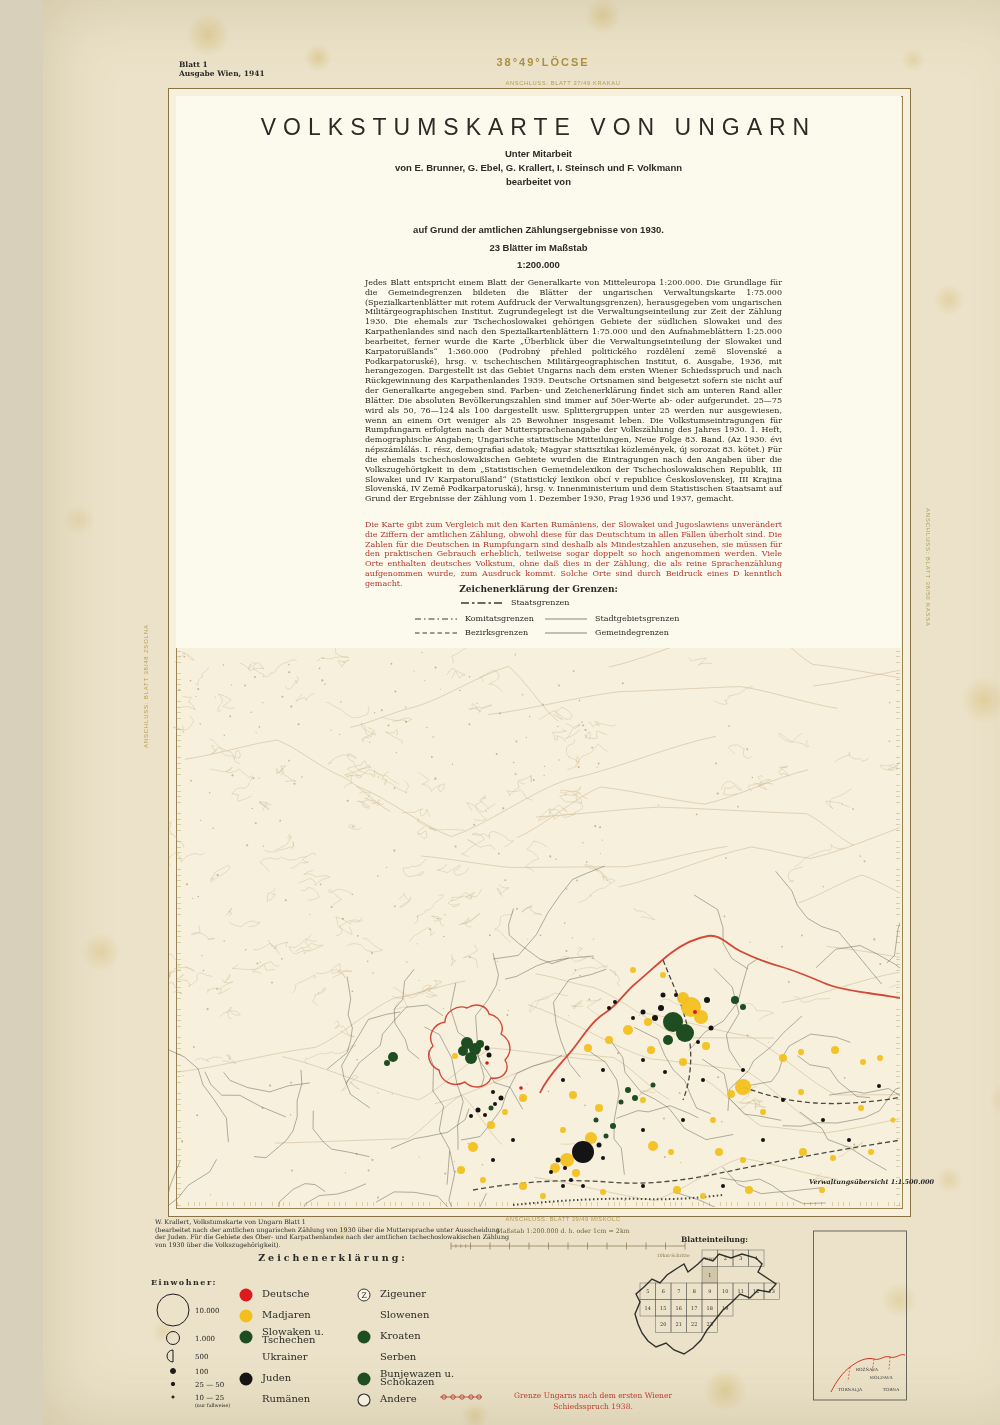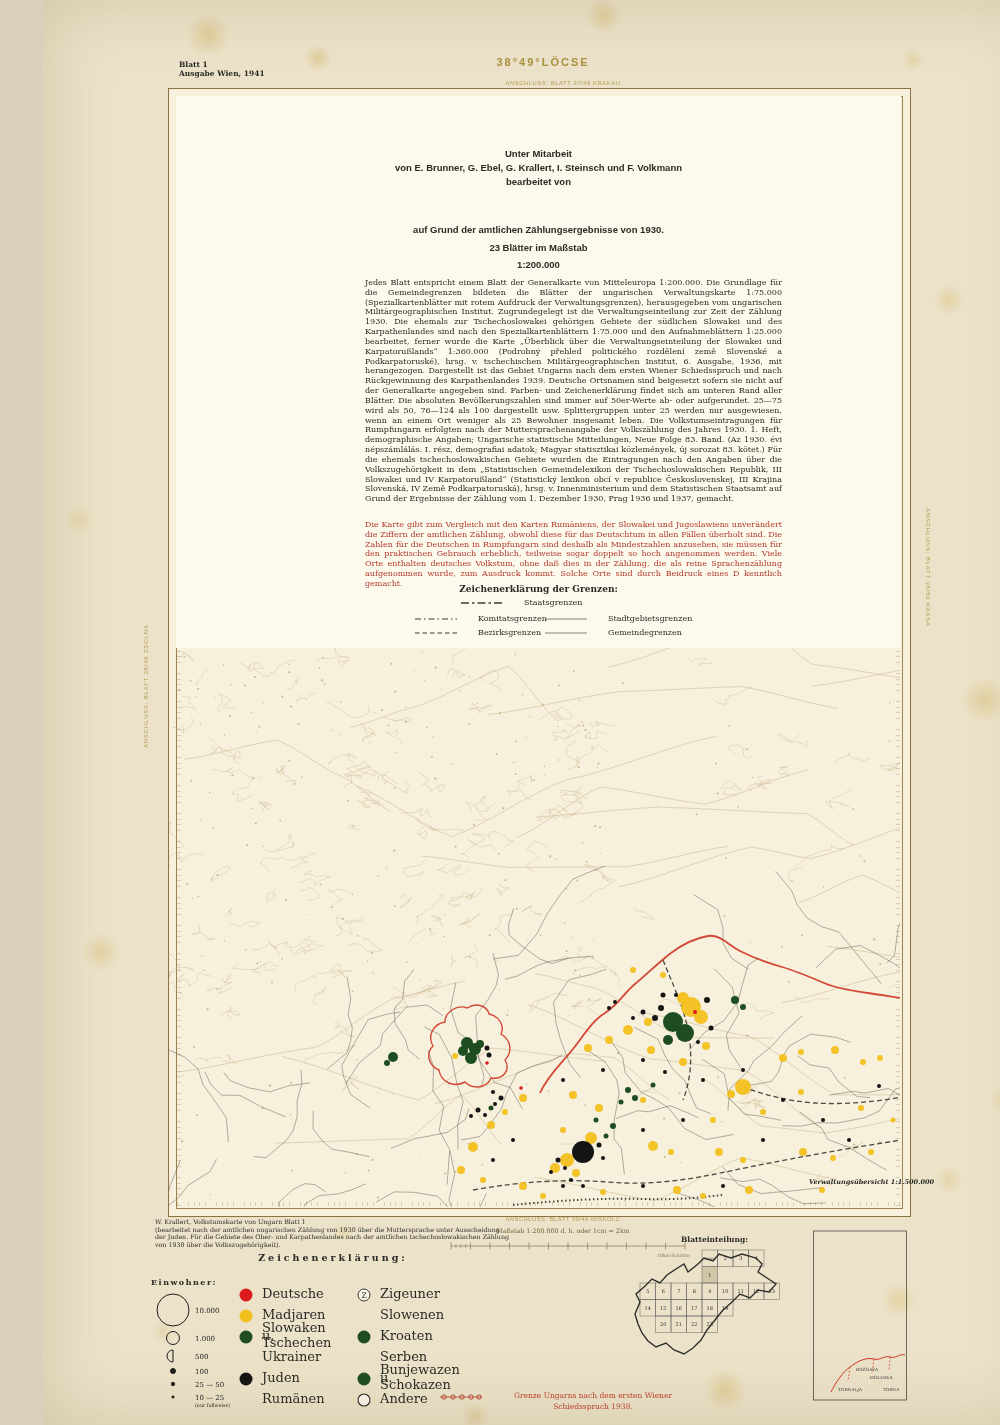--- a/index.html
+++ b/index.html
@@ -28,30 +28,30 @@
   #v-right{left:760px;top:620px;transform:rotate(90deg);transform-origin:120px 8px;}
   
   #title-block{left:133px;top:96px;width:725px;height:552px;background:#fcf9ed;}
   #tb-title{left:0;top:18px;width:725px;font-size:23px;letter-spacing:7px;font-weight:500;}
   .tb-sub{left:0;width:725px;font-size:9.5px;font-weight:bold;}
   #tb-author{left:0;top:92px;width:725px;font-size:19px;letter-spacing:5px;font-weight:500;}
   #tb-par{left:189px;top:182px;width:417px;font-size:8px;line-height:1.23;text-align:justify;}
   #tb-par-red{left:189px;top:424px;width:417px;font-size:8px;line-height:1.23;text-align:justify;color:#b23a2c;}
   #grenzen{left:0;top:488px;width:725px;height:60px;padding-left:9px;}
   #grenzen-heading{left:0;top:0;width:725px;font-size:9px;font-weight:bold;}
-  .gr-item{position:absolute;display:flex;align-items:center;gap:19px;font-size:8px;white-space:nowrap;}
+  .gr-item{position:absolute;display:flex;align-items:center;gap:6px;font-size:8px;white-space:nowrap;}
   
   #attribution{left:112px;top:1218px;width:360px;font-size:6.3px;line-height:7.7px;}
   #legend-heading{left:200px;top:1252px;width:180px;font-size:9.5px;font-weight:bold;letter-spacing:3px;}
   #einwohner-heading{left:108px;top:1277px;font-size:8px;font-weight:bold;letter-spacing:1.5px;}
   .grp-col{display:flex;flex-direction:column;}
   #groups-col1{left:196px;top:1283px;}
   #groups-col2{left:314px;top:1283px;}
   .grp-row{height:21px;display:flex;align-items:center;gap:9px;}
-  .grp-label{font-size:13px;line-height:7.5px;width:80px;}
+  .grp-label{font-size:10px;line-height:7.5px;width:80px;}
   .sw{width:14px;height:14px;flex:0 0 14px;}
   #anschluss-bottom{left:430px;top:1216px;width:180px;font-size:5.8px;letter-spacing:.5px;color:#b59d55;}
   #scale-note{left:430px;top:1227px;width:180px;font-size:6.3px;color:#6f5f35;}
   #blatt-heading{left:638px;top:1235px;font-size:7.5px;font-weight:bold;}
   #verw-heading{left:766px;top:1178px;font-size:6.5px;font-weight:bold;font-style:italic;}
   #red-note{left:440px;top:1391px;width:220px;text-align:center;color:#bd3c2c;font-size:7.5px;line-height:1.4;}
   #right-edge{right:0;top:0;width:26px;height:1425px;background:rgba(250,247,236,.55);}
 </style>
 </head>
 <body>
@@ -699,20 +699,21 @@
         <circle cx="520" cy="1186" r="2" fill="#141414" opacity="1"></circle>
       </g>
       <g>
         <circle cx="444" cy="1063" r="1.8" fill="#dd1a1d" opacity="1"></circle>
         <circle cx="478" cy="1088" r="1.8" fill="#dd1a1d" opacity="1"></circle>
         <circle cx="652" cy="1012" r="2" fill="#dd1a1d" opacity="1"></circle>
       </g>
     </svg>
 
   <div id="title-block" class="abs">
+    <div id="tb-title" class="abs sans center">VOLKSTUMSKARTE VON UNGARN</div>
     <div class="abs tb-sub sans center" style="top:52px">Unter Mitarbeit</div>
     <div class="abs tb-sub sans center" style="top:66px">von E. Brunner, G. Ebel, G. Krallert, I. Steinsch und F. Volkmann</div>
     <div class="abs tb-sub sans center" style="top:80px">bearbeitet von</div>
     <div class="abs tb-sub sans center" style="top:128px">auf Grund der amtlichen Zählungsergebnisse von 1930.</div>
     <div class="abs tb-sub sans center" style="top:146px">23 Blätter im Maßstab</div>
     <div class="abs tb-sub sans center" style="top:163px">1:200.000</div>
     <div id="tb-par" class="abs">Jedes Blatt entspricht einem Blatt der Generalkarte von Mitteleuropa 1:200.000. Die Grundlage für die Gemeindegrenzen bildeten die Blätter der ungarischen Verwaltungskarte 1:75.000 (Spezialkartenblätter mit rotem Aufdruck der Verwaltungsgrenzen), herausgegeben vom ungarischen Militärgeographischen Institut. Zugrundegelegt ist die Verwaltungseinteilung zur Zeit der Zählung 1930. Die ehemals zur Tschechoslowakei gehörigen Gebiete der südlichen Slowakei und des Karpathenlandes sind nach den Spezialkartenblättern 1:75.000 und den Aufnahmeblättern 1:25.000 bearbeitet, ferner wurde die Karte „Überblick über die Verwaltungseinteilung der Slowakei und Karpatorußlands“ 1:360.000 (Podrobný přehled politického rozdělení země Slovenské a Podkarpatoruské), hrsg. v. tschechischen Militärgeographischen Institut, 6. Ausgabe, 1936, mit herangezogen. Dargestellt ist das Gebiet Ungarns nach dem ersten Wiener Schiedsspruch und nach Rückgewinnung des Karpathenlandes 1939. Deutsche Ortsnamen sind beigesetzt sofern sie nicht auf der Generalkarte angegeben sind. Farben- und Zeichenerklärung findet sich am unteren Rand aller Blätter. Die absoluten Bevölkerungszahlen sind immer auf 50er-Werte ab- oder aufgerundet. 25—75 wird als 50, 76—124 als 100 dargestellt usw. Splittergruppen unter 25 werden nur ausgewiesen, wenn an einem Ort weniger als 25 Bewohner insgesamt leben. Die Volkstumseintragungen für Rumpfungarn erfolgten nach der Muttersprachenangabe der Volkszählung des Jahres 1930. 1. Heft, demographische Angaben; Ungarische statistische Mitteilungen, Neue Folge 83. Band. (Az 1930. évi népszámlálás. I. rész, demografiai adatok; Magyar statisztikai közlemények, új sorozat 83. kötet.) Für die ehemals tschechoslowakischen Gebiete wurden die Eintragungen nach den Angaben über die Volkszugehörigkeit in dem „Statistischen Gemeindelexikon der Tschechoslowakischen Republik, III Slowakei und IV Karpatorußland“ (Statistický lexikon obcí v republice Československej, III Krajina Slovenská, IV Země Podkarpatoruská), hrsg. v. Innenministerium und dem Statistischen Staatsamt auf Grund der Ergebnisse der Zählung vom 1. Dezember 1930, Prag 1936 und 1937, gemacht.</div>
     <div id="tb-par-red" class="abs">Die Karte gibt zum Vergleich mit den Karten Rumäniens, der Slowakei und Jugoslawiens unverändert die Ziffern der amtlichen Zählung, obwohl diese für das Deutschtum in allen Fällen überholt sind. Die Zahlen für die Deutschen in Rumpfungarn sind deshalb als Mindestzahlen anzusehen, sie müssen für den praktischen Gebrauch erheblich, teilweise sogar doppelt so hoch angenommen werden. Viele Orte enthalten deutsches Volkstum, ohne daß dies in der Zählung, die als reine Sprachenzählung aufgenommen wurde, zum Ausdruck kommt. Solche Orte sind durch Beidruck eines D kenntlich gemacht.</div>
     <div id="grenzen" class="abs">
       <div id="grenzen-heading" class="abs center">Zeichenerklärung der Grenzen:</div>

